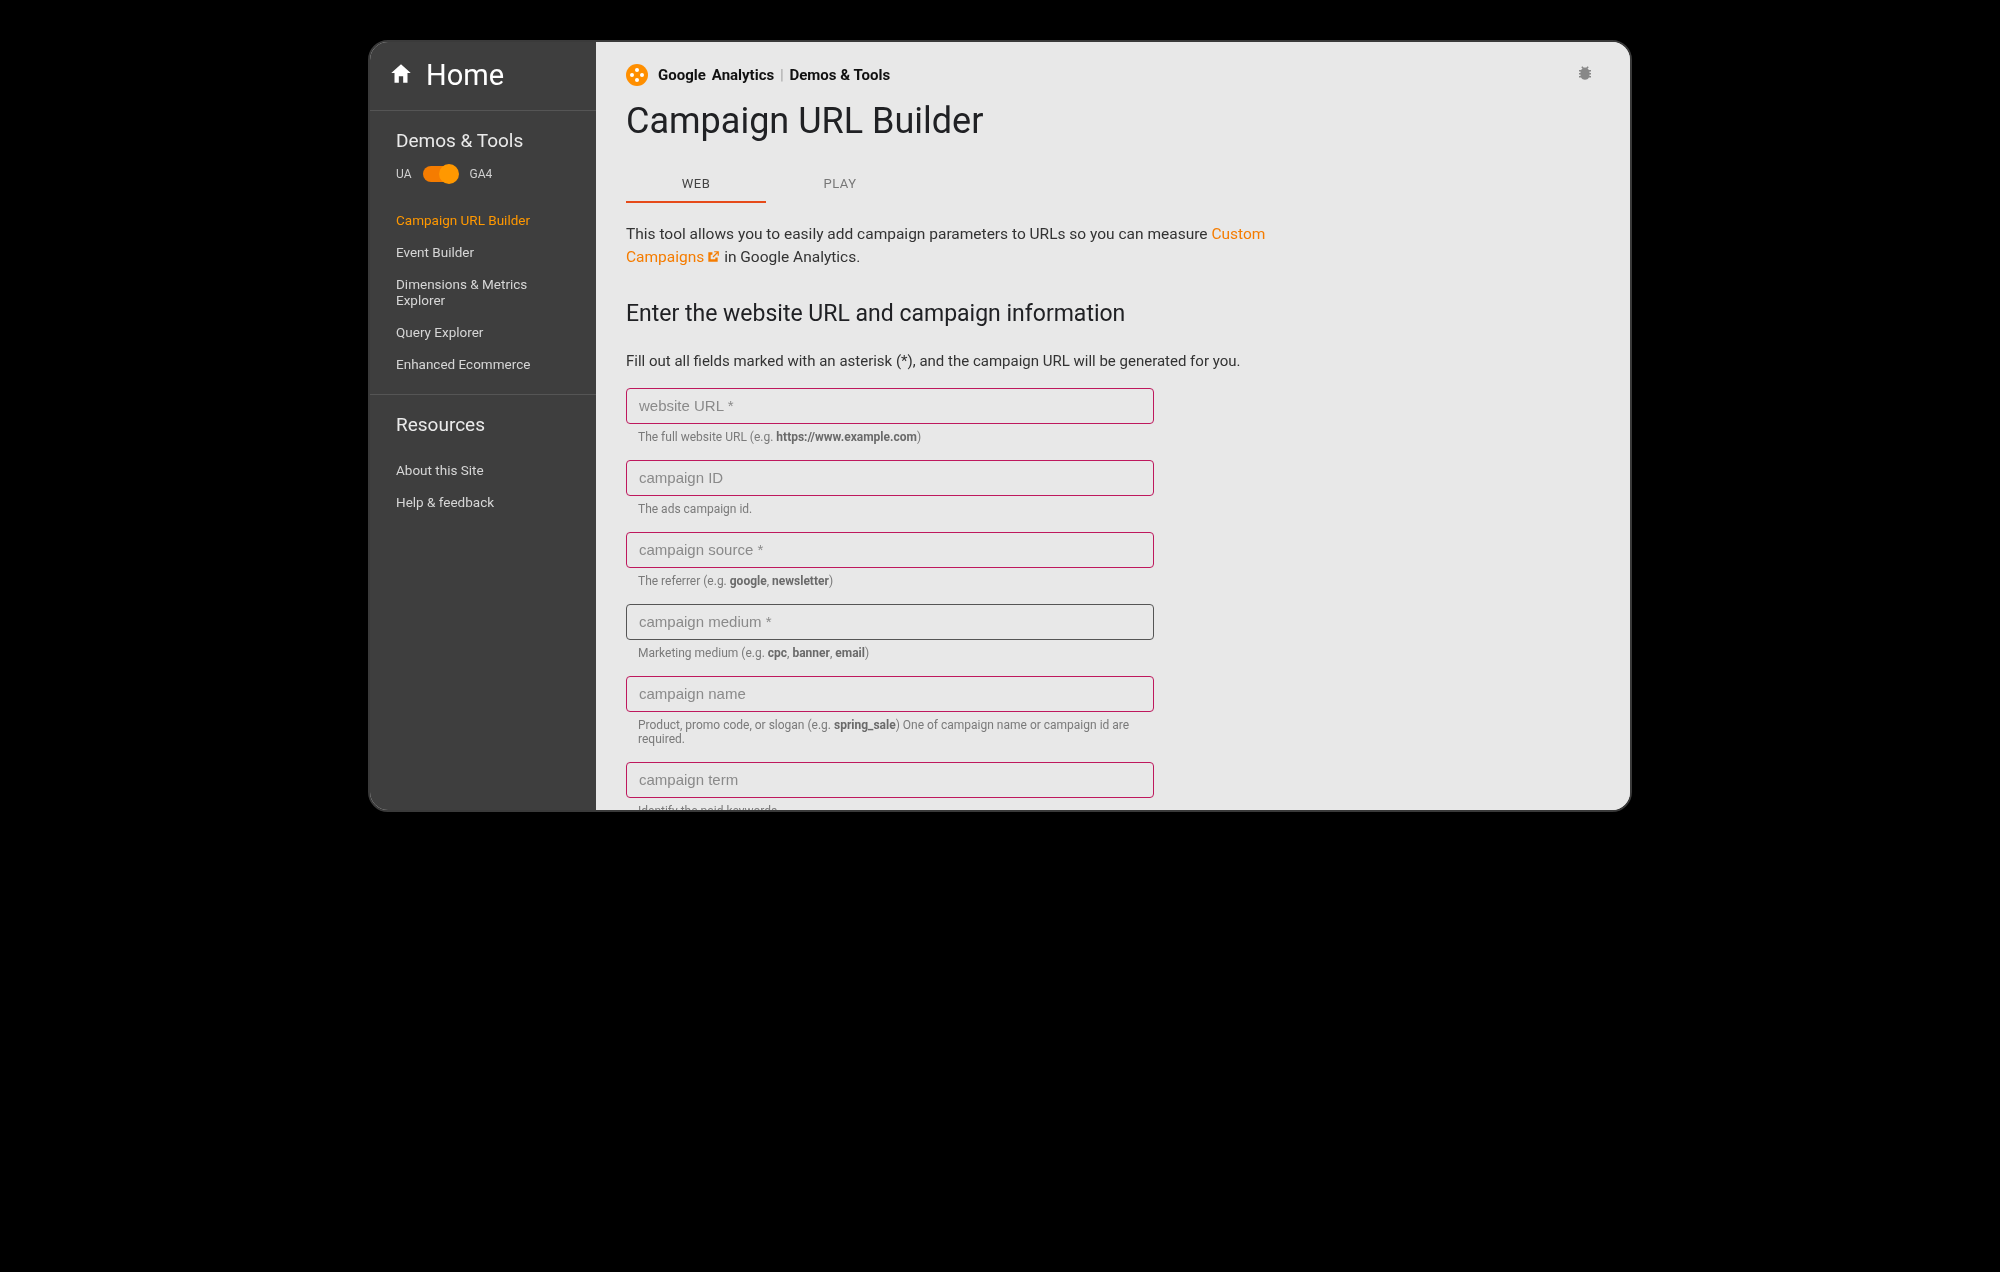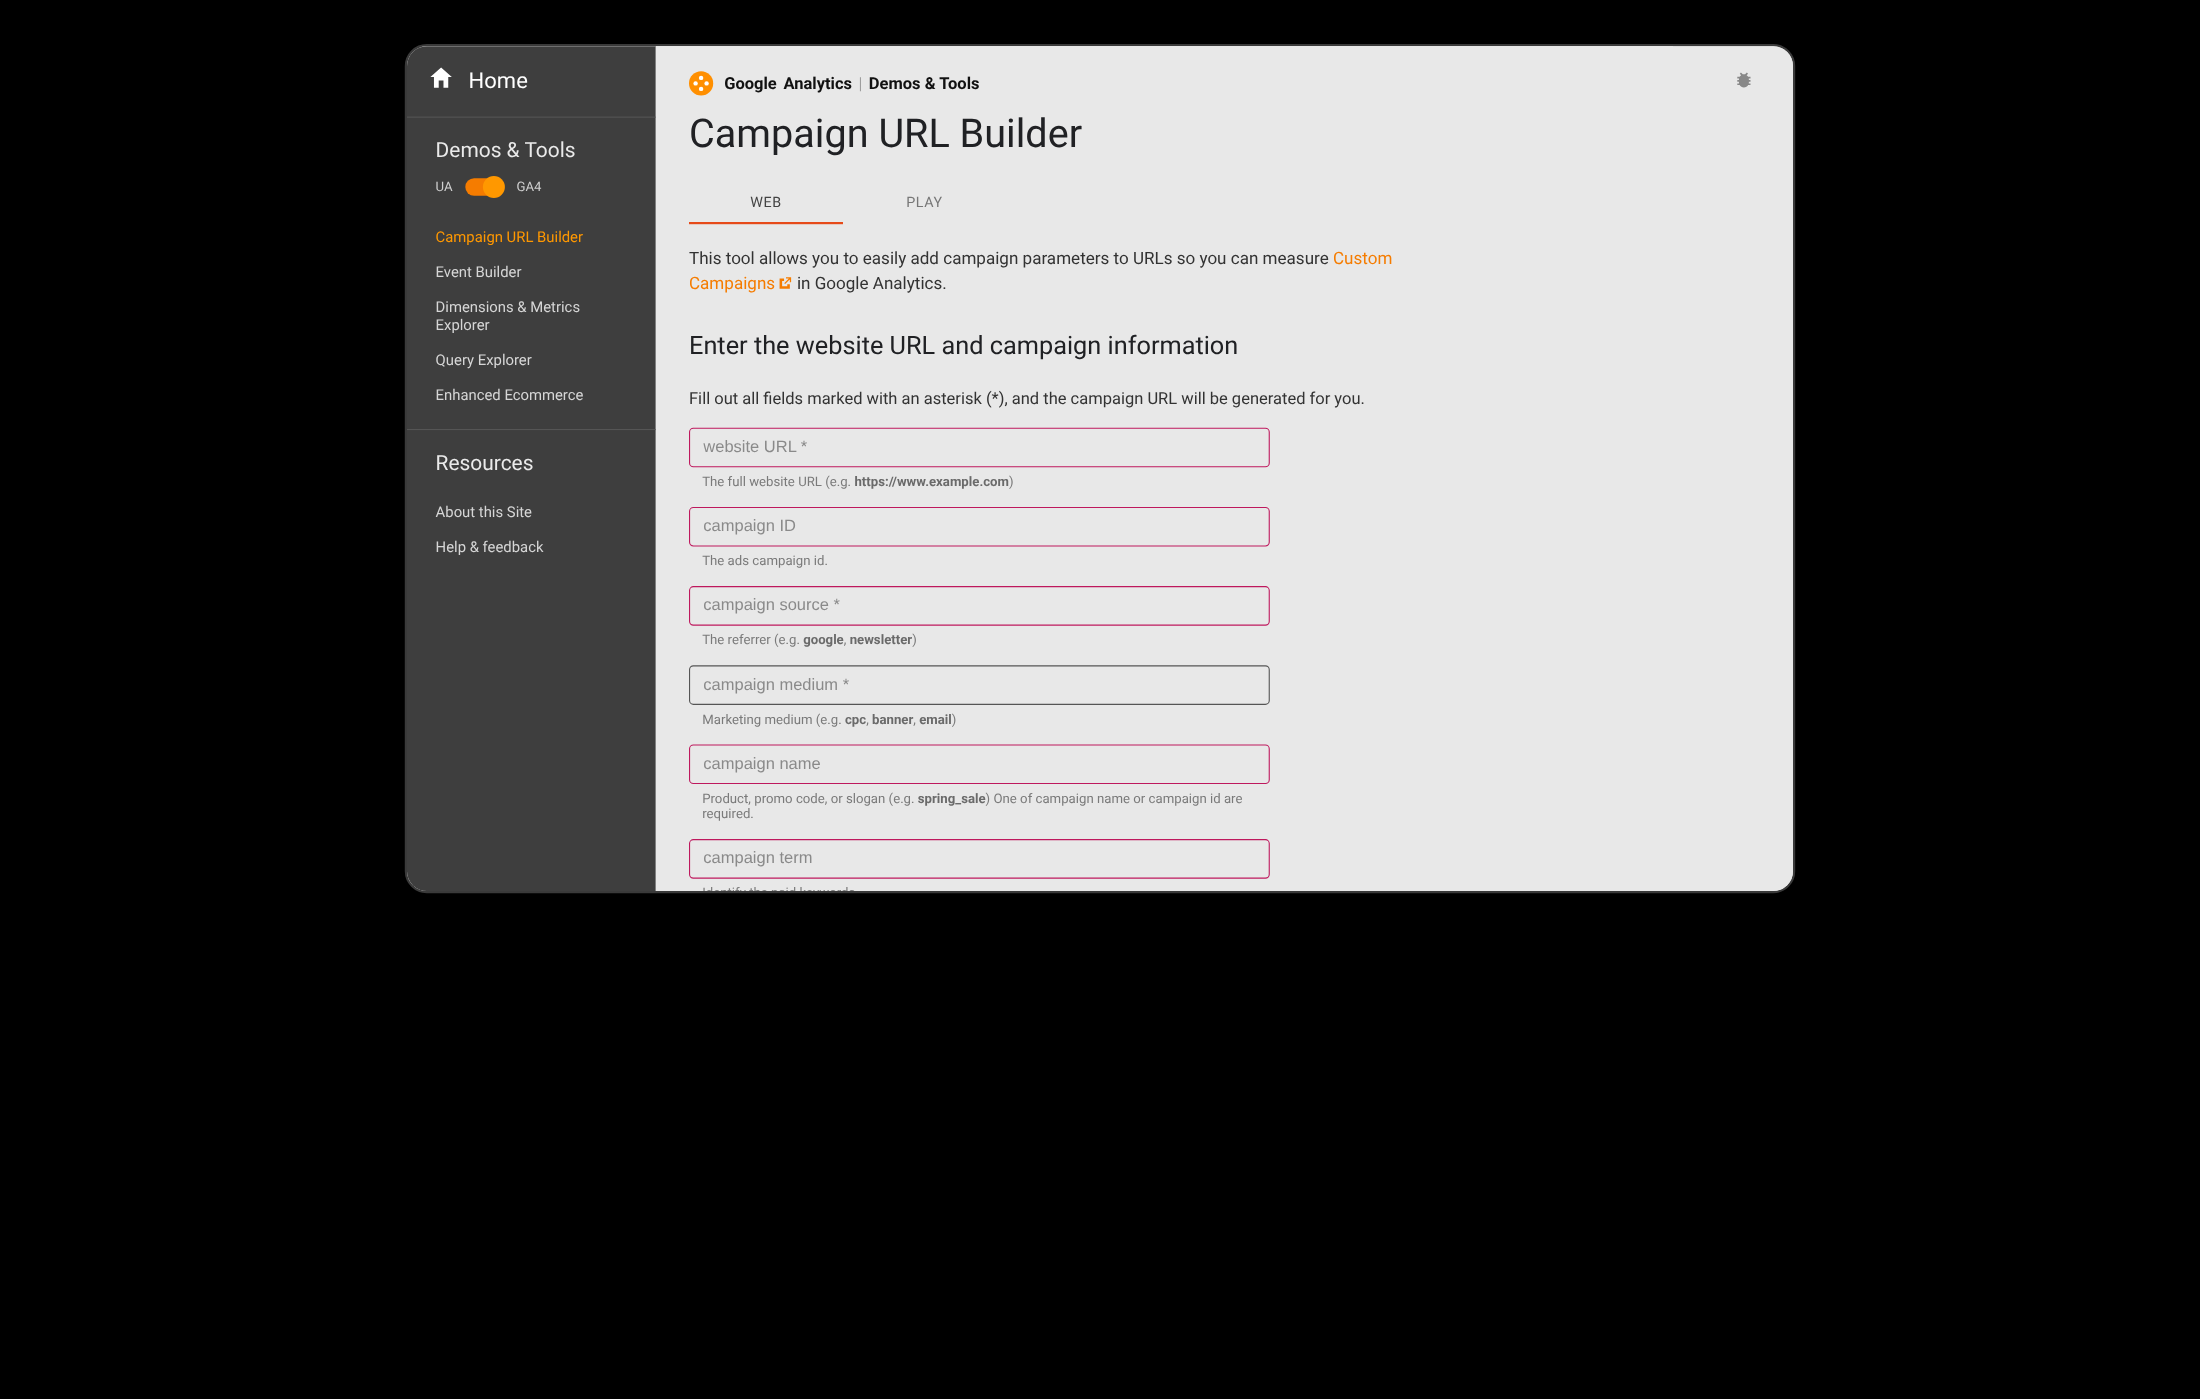--- a/index.html
+++ b/index.html
@@ -24,21 +24,21 @@
     font-size: 14px;
   }
   .sidebar .home {
     display: flex;
     align-items: center;
     gap: 12px;
     padding: 16px 18px 18px 18px;
     border-bottom: 1px solid #555;
   }
   .sidebar .home .home-icon svg { width: 26px; height: 26px; fill: #fff; }
-  .sidebar .home .home-label { font-size: 20px; font-weight: 400; color: #fff; }
+  .sidebar .home .home-label { font-size: 29px; font-weight: 400; color: #fff; }
   .sidebar .section { padding: 18px 26px 10px 26px; }
   .sidebar .section-title { font-size: 19px; color: #eaeaea; margin-bottom: 14px; font-weight: 400; }
   .sidebar .toggle-row {
     display: flex; align-items: center; gap: 12px;
     font-size: 12px; color: #d0d0d0; margin-bottom: 8px;
   }
   .toggle {
     width: 34px; height: 16px; background: #f57c00;
     border-radius: 10px; position: relative; cursor: pointer;
   }

